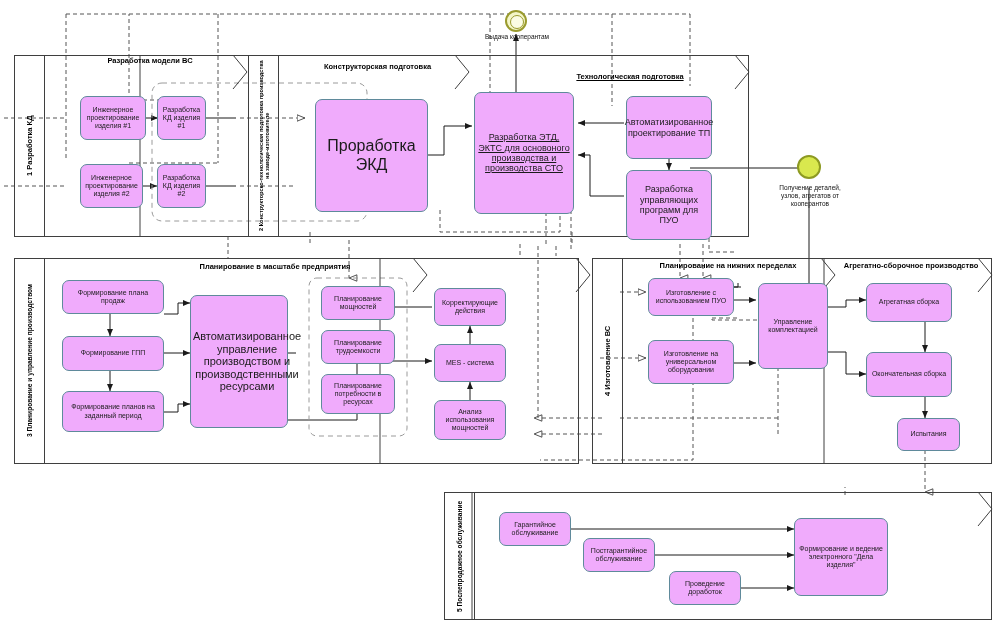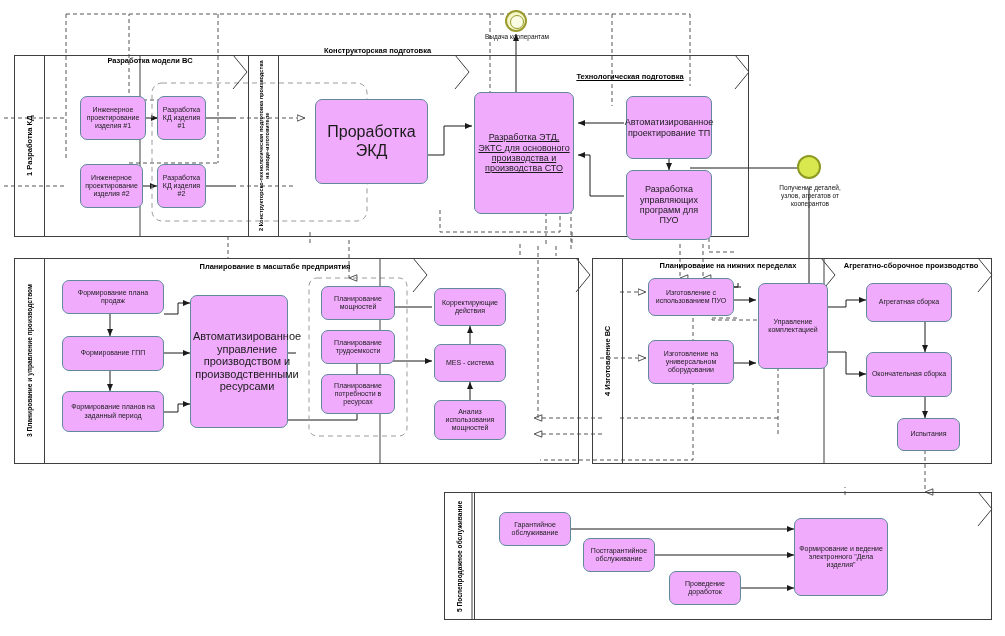--- a/index.html
+++ b/index.html
@@ -185,40 +185,40 @@
       <path d="M978,258 L992,275 L978,292"></path>
       <path d="M978,492 L992,509 L978,526"></path>
       <line x1="140" y1="55" x2="140" y2="237"></line>
       <line x1="380" y1="258" x2="380" y2="464"></line>
       <line x1="824" y1="258" x2="824" y2="464"></line>
       <line x1="472" y1="492" x2="472" y2="620"></line>
     </g>
   </svg>
 
   <div class="phase-label" style="left:60px;top:56px;width:180px;">Разработка модели ВС</div>
-  <div class="phase-label" style="left:290px;top:46px;width:175px;">Конструкторская подготовка</div>
+  <div class="phase-label" style="left:290px;top:62px;width:175px;">Конструкторская подготовка</div>
   <div class="phase-label" style="left:520px;top:72px;width:220px;text-decoration:underline;">Технологическая  подготовка</div>
   <div class="phase-label" style="left:140px;top:262px;width:270px;">Планирование в масштабе предприятия</div>
   <div class="phase-label" style="left:630px;top:261px;width:196px;">Планирование на нижних переделах</div>
   <div class="phase-label" style="left:836px;top:261px;width:150px;">Агрегатно-сборочное производство</div>
 
   <div class="circle-ev ev-msg" style="left:505px;top:10px;width:22px;height:22px;">
     <div class="ev-msg-inner" style="left:3px;top:3px;width:12px;height:12px;"></div>
   </div>
   <div class="note" style="left:478px;top:33px;width:78px;">Выдача кооперантам</div>
 
   <div class="circle-ev ev-green" style="left:797px;top:155px;width:24px;height:24px;"></div>
   <div class="note" style="left:771px;top:184px;width:78px;">Получение деталей, узлов, агрегатов от кооперантов</div>
 
   <div class="node sm" style="left:80px;top:96px;width:66px;height:44px;">Инженерное проектирование изделия #1</div>
   <div class="node sm" style="left:157px;top:96px;width:49px;height:44px;">Разработка КД изделия #1</div>
   <div class="node sm" style="left:80px;top:164px;width:63px;height:44px;">Инженерное проектирование изделия #2</div>
   <div class="node sm" style="left:157px;top:164px;width:49px;height:44px;">Разработка КД изделия #2</div>
 
-  <div class="node xl" style="left:315px;top:99px;width:113px;height:85px;">Проработка ЭКД</div>
+  <div class="node xl" style="left:315px;top:99px;width:113px;height:113px;">Проработка ЭКД</div>
   <div class="node md" style="left:474px;top:92px;width:100px;height:122px;text-decoration:underline;">Разработка ЭТД, ЭКТС для основоного производства и производства СТО</div>
   <div class="node md" style="left:626px;top:96px;width:86px;height:63px;">Автоматизированное проектирование ТП</div>
   <div class="node md" style="left:626px;top:170px;width:86px;height:70px;">Разработка управляющих программ для ПУО</div>
 
   <div class="node sm" style="left:62px;top:280px;width:102px;height:34px;">Формирование плана продаж</div>
   <div class="node sm" style="left:62px;top:336px;width:102px;height:35px;">Формирование ГПП</div>
   <div class="node sm" style="left:62px;top:391px;width:102px;height:41px;">Формирование планов на заданный период</div>
   <div class="node big" style="left:190px;top:295px;width:98px;height:133px;">Автоматизированное управление производством и производственными ресурсами</div>
 
   <div class="node sm" style="left:321px;top:286px;width:74px;height:34px;">Планирование мощностей</div>

